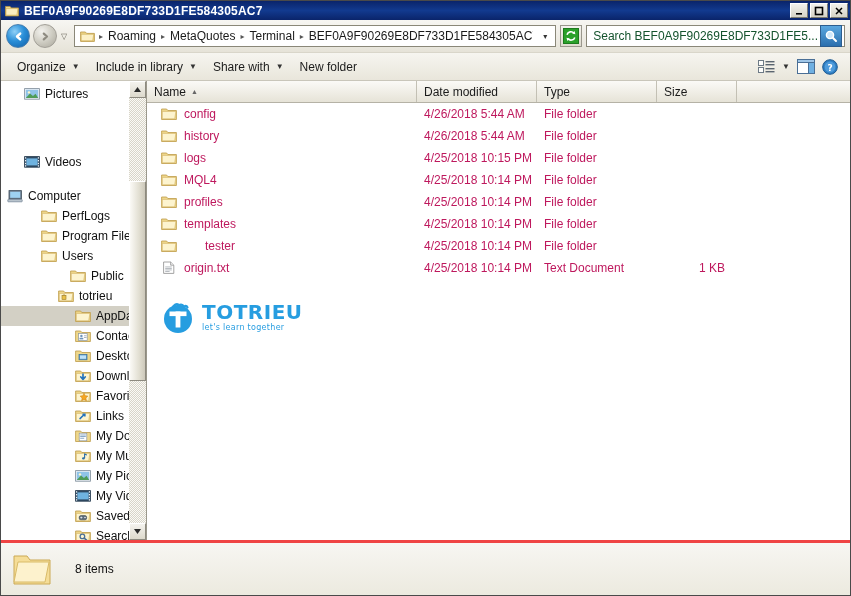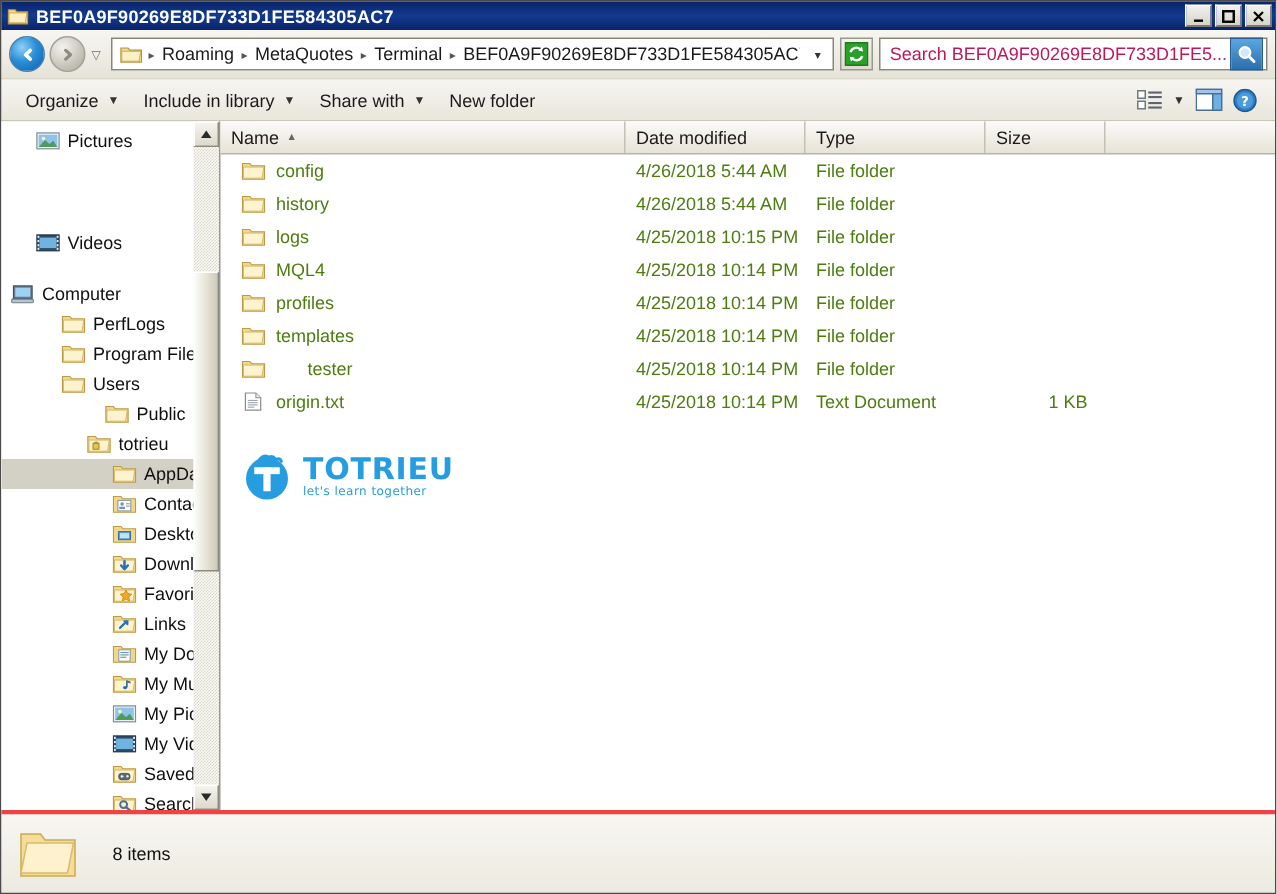--- a/index.html
+++ b/index.html
@@ -94,21 +94,21 @@
     display:flex;align-items:center;justify-content:center;
     box-sizing:border-box;
   }
   .searchbox{
     flex:0 0 228px;height:22px;
     background:#fff;border:1px solid #8a8778;
     display:flex;align-items:center;
     box-sizing:border-box;padding:0 2px 0 6px;margin-left:4px;
   }
   .search-text{
-    flex:1 1 auto;font-size:12px;color:#be185d;
+    flex:1 1 auto;font-size:12px;color:#14532d;
     white-space:nowrap;overflow:hidden;text-overflow:ellipsis;
   }
   .search-btn{
     width:22px;height:22px;flex:0 0 22px;margin-left:2px;
     background:linear-gradient(to bottom,#5aa7e0,#2b6fae);
     border:1px solid #2c5d8f;
     display:flex;align-items:center;justify-content:center;
     box-sizing:border-box;
   }
 
@@ -191,21 +191,21 @@
     border-right:1px solid #c3c0b4;
     display:flex;align-items:center;
     padding-left:7px;
     font-size:12px;color:#1b1b1b;
     white-space:nowrap;overflow:hidden;
   }
   .sortarrow{font-size:7px;color:#666;margin-left:5px;}
   .rows{flex:1 1 auto;position:relative;overflow:hidden;}
   .row{
     display:flex;align-items:center;height:22px;
-    font-size:12px;color:#4d7c0f;
+    font-size:12px;color:#be185d;
   }
   .cell{
     box-sizing:border-box;padding-left:7px;
     white-space:nowrap;overflow:hidden;
     display:flex;align-items:center;
   }
   .cell.name{padding-left:14px;gap:7px;}
 
   
   .watermark{

